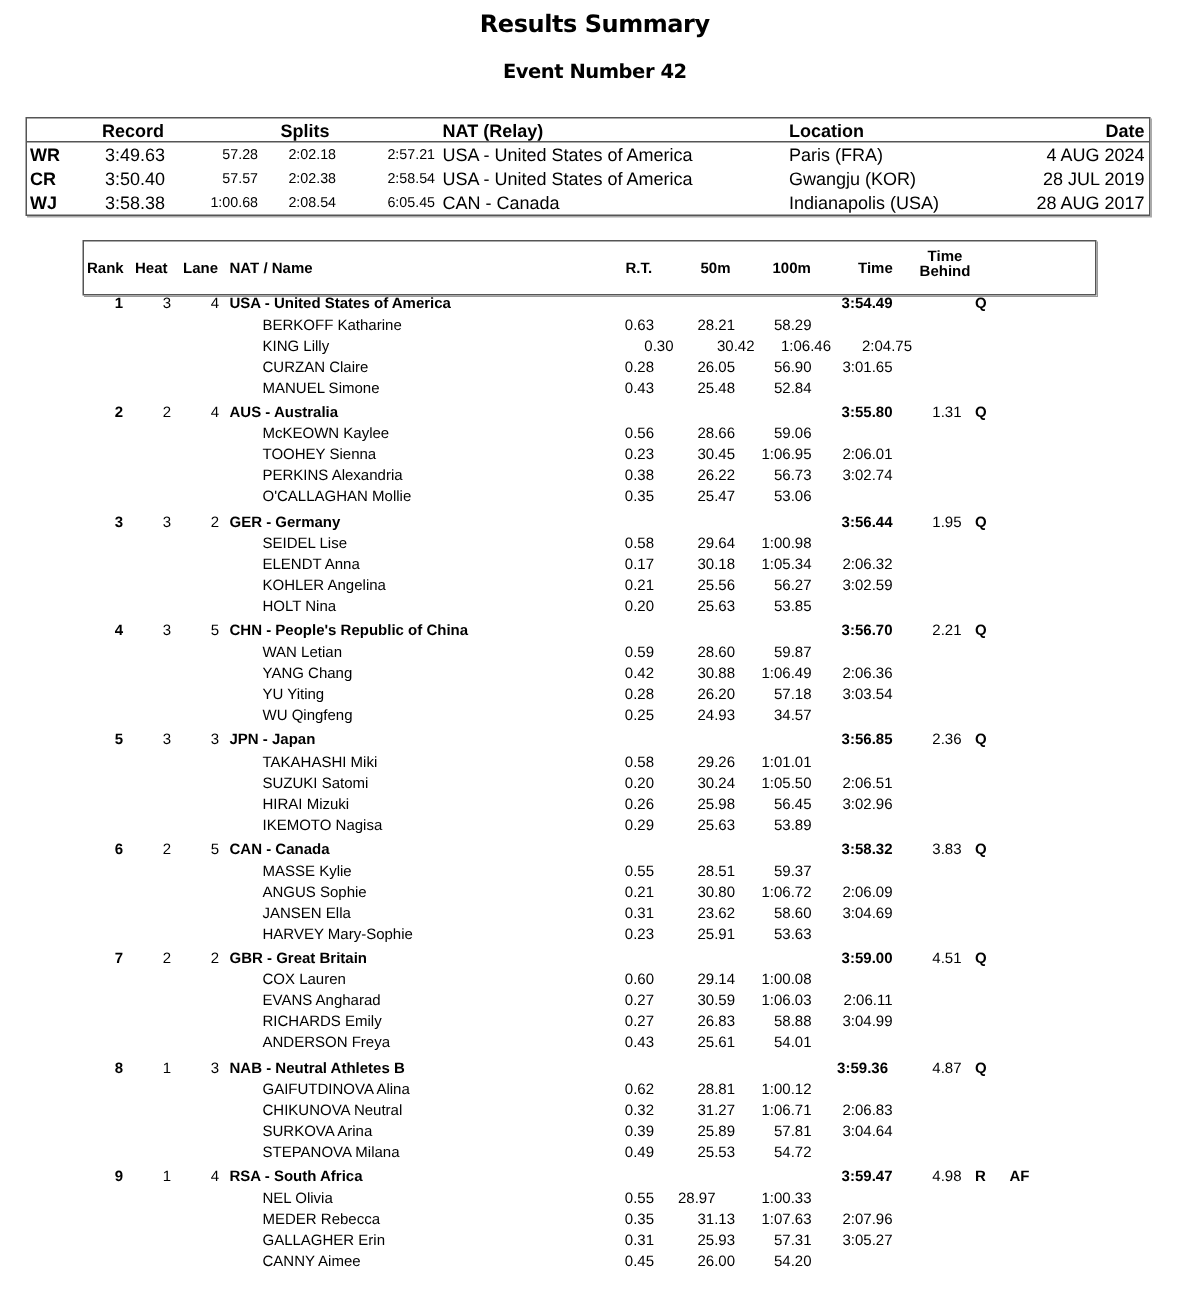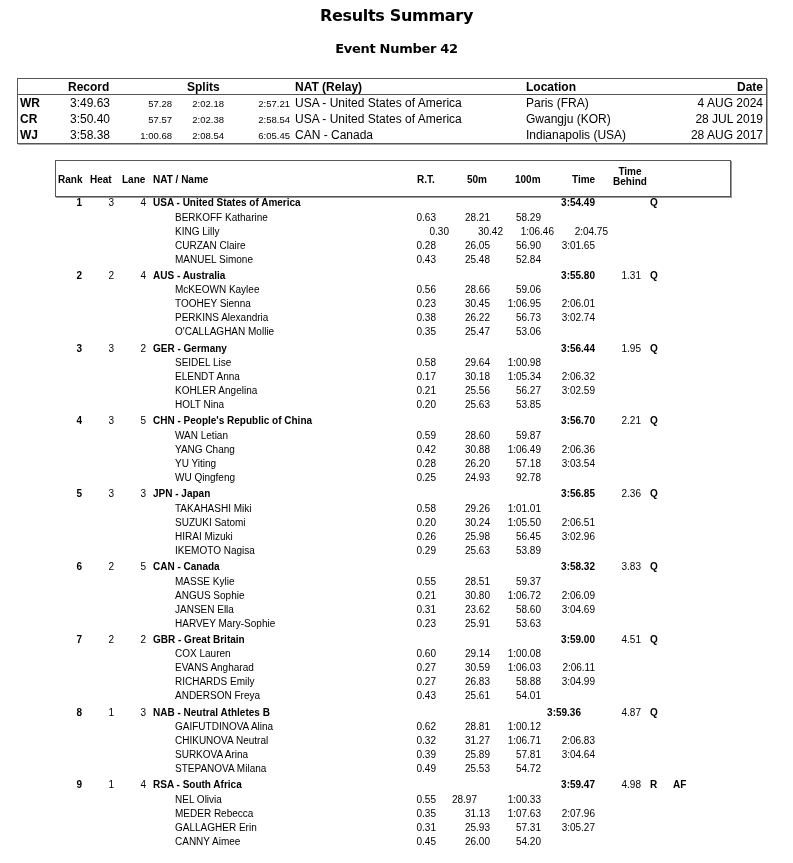--- a/index.html
+++ b/index.html
@@ -229,21 +229,21 @@
       <span class="abs" style="left:175px;">YU Yiting</span>
       <span class="abs r" style="right:357px;">0.28</span>
       <span class="abs r" style="right:303px;">26.20</span>
       <span class="abs r" style="right:252px;">57.18</span>
       <span class="abs r" style="right:198px;">3:03.54</span>
     </div>
     <div class="swim" style="top: 471.9px;">
       <span class="abs" style="left:175px;">WU Qingfeng</span>
       <span class="abs r" style="right:357px;">0.25</span>
       <span class="abs r" style="right:303px;">24.93</span>
-      <span class="abs r" style="right:252px;">92.78</span>
+      <span class="abs r" style="right:252px;">34.57</span>
       <span class="abs r" style="right:198px;"></span>
     </div>
     <div class="team" style="top: 488.2px;">
       <span class="abs r b" style="right:711px;">5</span>
       <span class="abs r" style="right:679px;">3</span>
       <span class="abs r" style="right:647px;">3</span>
       <span class="abs b" style="left:153px;">JPN - Japan</span>
       <span class="abs r b" style="right:198px;">3:56.85</span>
       <span class="abs r" style="right:152px;">2.36</span>
       <span class="abs b" style="left:650px;">Q</span>
@@ -351,21 +351,21 @@
       <span class="abs r" style="right:357px;">0.43</span>
       <span class="abs r" style="right:303px;">25.61</span>
       <span class="abs r" style="right:252px;">54.01</span>
       <span class="abs r" style="right:198px;"></span>
     </div>
     <div class="team" style="top: 706.6px;">
       <span class="abs r b" style="right:711px;">8</span>
       <span class="abs r" style="right:679px;">1</span>
       <span class="abs r" style="right:647px;">3</span>
       <span class="abs b" style="left:153px;">NAB - Neutral Athletes B</span>
-      <span class="abs r b" style="right:212px;">3:59.36</span>
+      <span class="abs r b" style="right:201px;">3:59.36</span>
       <span class="abs r" style="right:152px;">4.87</span>
       <span class="abs b" style="left:650px;">Q</span>
       <span class="abs" style="left:673px;"></span>
     </div>
     <div class="swim" style="top: 721.1px;">
       <span class="abs" style="left:175px;">GAIFUTDINOVA Alina</span>
       <span class="abs r" style="right:357px;">0.62</span>
       <span class="abs r" style="right:303px;">28.81</span>
       <span class="abs r" style="right:252px;">1:00.12</span>
       <span class="abs r" style="right:198px;"></span>

